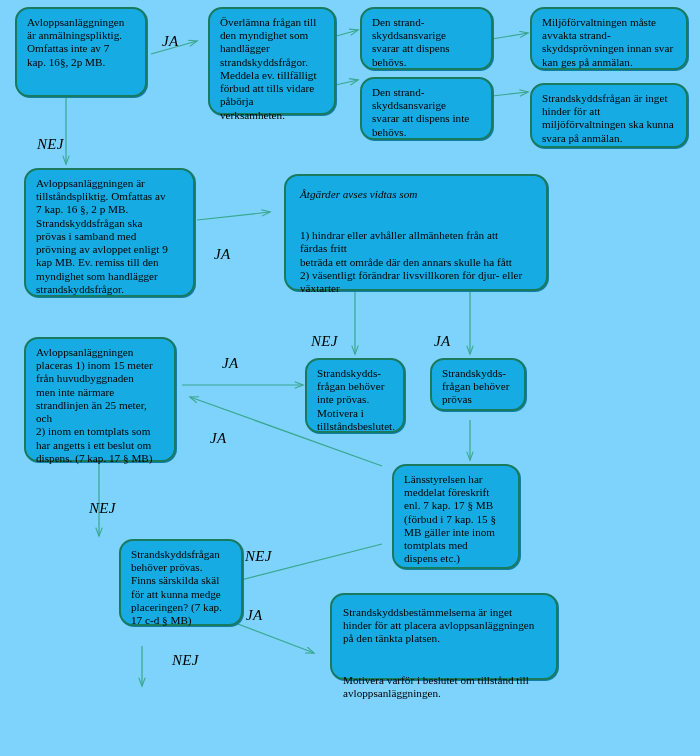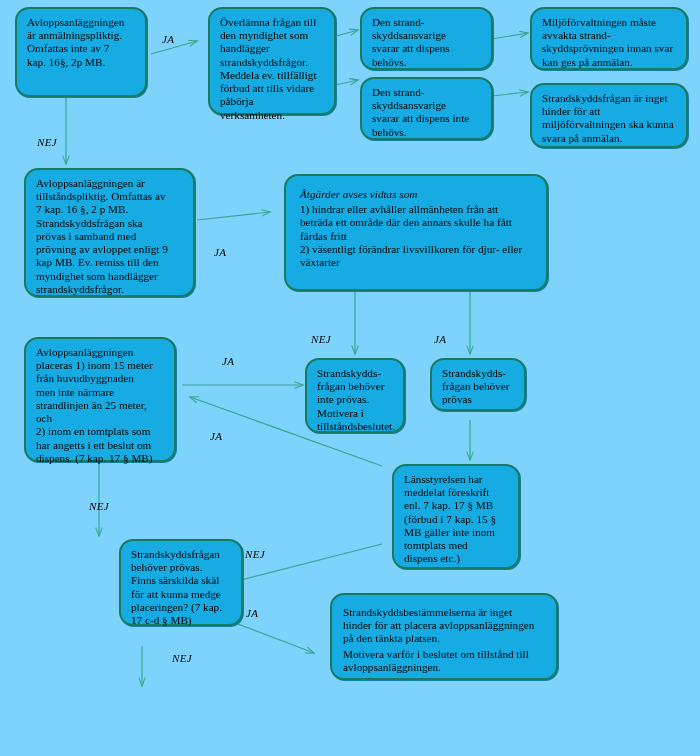--- a/index.html
+++ b/index.html
@@ -31,27 +31,27 @@
   .node .ital {
     font-style: italic;
   }
   .node p {
     margin: 0;
   }
   .node p + p {
     margin-top: 0px;
   }
   .node p.gap {
-    margin-top: 2px;
+    margin-top: 28px;
   }
   .edge-label {
     position: absolute;
     font-family: "Liberation Serif", serif;
     font-style: italic;
-    font-size: 11px;
+    font-size: 15px;
     letter-spacing: 0.3px;
     color: #000000;
     white-space: nowrap;
   }
   svg.arrows {
     position: absolute;
     left: 0;
     top: 0;
     width: 700px;
     height: 756px;
@@ -159,22 +159,22 @@
     <p>prövas i samband med</p>
     <p>prövning av avloppet enligt 9</p>
     <p>kap MB. Ev. remiss till den</p>
     <p>myndighet som handlägger</p>
     <p>strandskyddsfrågor.</p>
   </div>
 
   <div class="node" style="left:284px; top:174px; width:264px; height:117px; padding:12px 10px 17px 14px;">
     <p class="ital">Åtgärder avses vidtas som</p>
     <p class="gap">1) hindrar eller avhåller allmänheten från att</p>
+    <p>färdas fritt</p>
     <p>beträda ett område där den annars skulle ha fått</p>
-    <p>färdas fritt</p>
     <p>2) väsentligt förändrar livsvillkoren för djur- eller</p>
     <p>växtarter</p>
   </div>
 
   <div class="node" style="left:24px; top:337px; width:152px; height:125px;">
     <p>Avloppsanläggningen</p>
     <p>placeras 1) inom 15 meter</p>
     <p>från huvudbyggnaden</p>
     <p>men inte närmare</p>
     <p>strandlinjen än 25 meter,</p>

